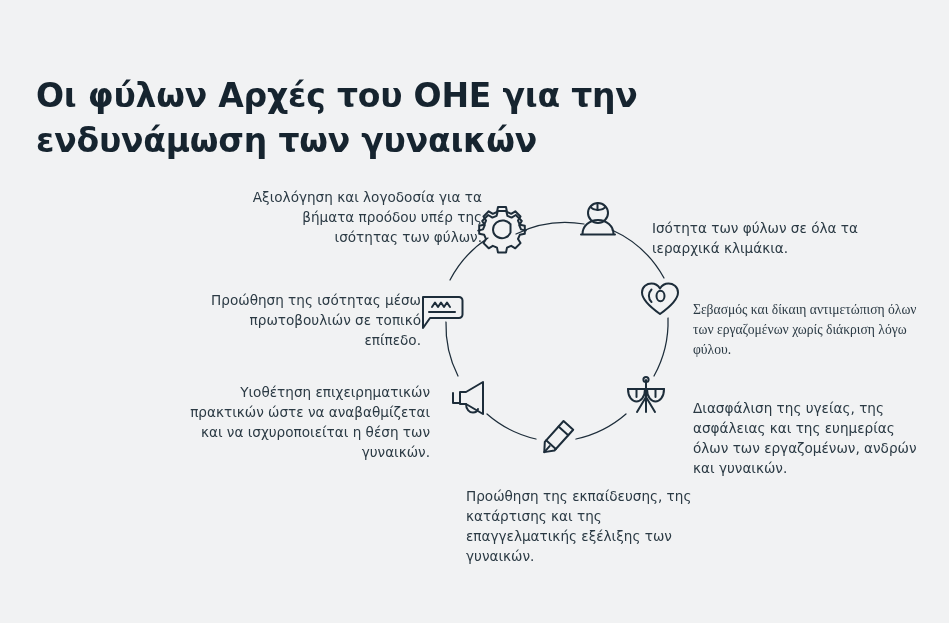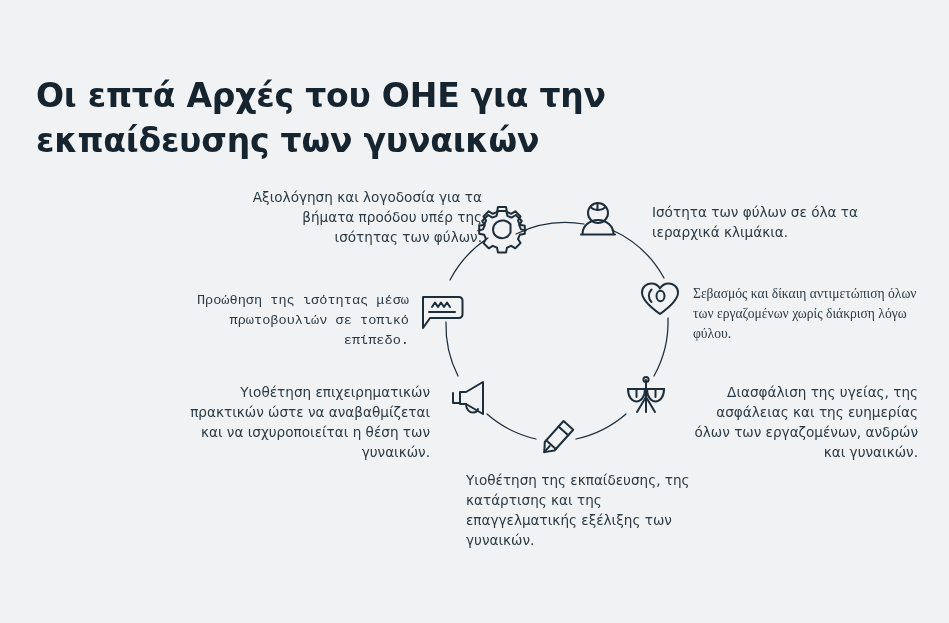--- a/index.html
+++ b/index.html
@@ -20,37 +20,37 @@
   .diagram{position:absolute;left:0;top:160px;width:949px;height:420px;}
   .diagram svg{display:block;}
 
   .lbl{
     position:absolute;
     font-size:13.6px;line-height:1.47;
     color:#2b3a44;
     font-family:"DejaVu Sans","Liberation Sans",sans-serif;
   }
   .lbl.r{text-align:right;}
-  .lbl.l{text-align:left;}
+  .lbl.l{text-align:left;margin-top:16px;}
 
   
   #lbl-accountability{left:242px;top:188px;width:240px;}
-  #lbl-community     {left:194px;top:291px;width:215px;font-family:Liberation Mono, monospace;}
+  #lbl-community     {left:206px;top:291px;width:215px;}
   #lbl-business      {left:185px;top:383px;width:245px;}
   #lbl-education     {left:466px;top:471px;width:245px;}
-  #lbl-health        {left:693px;top:383px;width:225px;text-align:right;}
+  #lbl-health        {left:693px;top:383px;width:225px;}
   #lbl-respect       {left:693px;top:284px;width:230px;font-family:Liberation Serif, serif;}
   #lbl-leadership    {left:652px;top:203px;width:235px;}
 </style>
 </head>
 <body>
 
 <div id="page">
 
-  <h1 class="title">Οι επτά Αρχές του ΟΗΕ για την εκπαίδευσης των γυναικών</h1>
+  <h1 class="title">Οι φύλων Αρχές του ΟΗΕ για την ενδυνάμωση των γυναικών</h1>
 
   <div class="diagram">
     <svg width="949" height="420" viewBox="0 0 949 420" fill="none">
       <g stroke="#1d2d3a" stroke-width="1.25" fill="none" stroke-linecap="round" stroke-linejoin="round">
 
         <path d="M 516 74 A 112 112 0 0 1 584 64"></path>
         <path d="M 612 70 A 112 112 0 0 1 664 118"></path>
         <path d="M 668 158 A 112 112 0 0 1 654 216"></path>
         <path d="M 626 254 A 112 112 0 0 1 576 279"></path>
         <path d="M 536 279 A 112 112 0 0 1 487 254"></path>
@@ -125,21 +125,21 @@
       </g>
     </svg>
   </div>
 
   <div class="lbl r" id="lbl-accountability">Αξιολόγηση και λογοδοσία για τα βήματα προόδου υπέρ της ισότητας των φύλων.</div>
 
   <div class="lbl r" id="lbl-community">Προώθηση της ισότητας μέσω πρωτοβουλιών σε τοπικό επίπεδο.</div>
 
   <div class="lbl r" id="lbl-business">Υιοθέτηση επιχειρηματικών πρακτικών ώστε να αναβαθμίζεται και να ισχυροποιείται η θέση των γυναικών.</div>
 
-  <div class="lbl l" id="lbl-education">Υιοθέτηση της εκπαίδευσης, της κατάρτισης και της επαγγελματικής εξέλιξης των γυναικών.</div>
+  <div class="lbl l" id="lbl-education">Προώθηση της εκπαίδευσης, της κατάρτισης και της επαγγελματικής εξέλιξης των γυναικών.</div>
 
   <div class="lbl l" id="lbl-health">Διασφάλιση της υγείας, της ασφάλειας και της ευημερίας όλων των εργαζομένων, ανδρών και γυναικών.</div>
 
   <div class="lbl l" id="lbl-respect">Σεβασμός και δίκαιη αντιμετώπιση όλων των εργαζομένων χωρίς διάκριση λόγω φύλου.</div>
 
   <div class="lbl l" id="lbl-leadership">Ισότητα των φύλων σε όλα τα ιεραρχικά κλιμάκια.</div>
 
 </div>
 
 </body></html>

